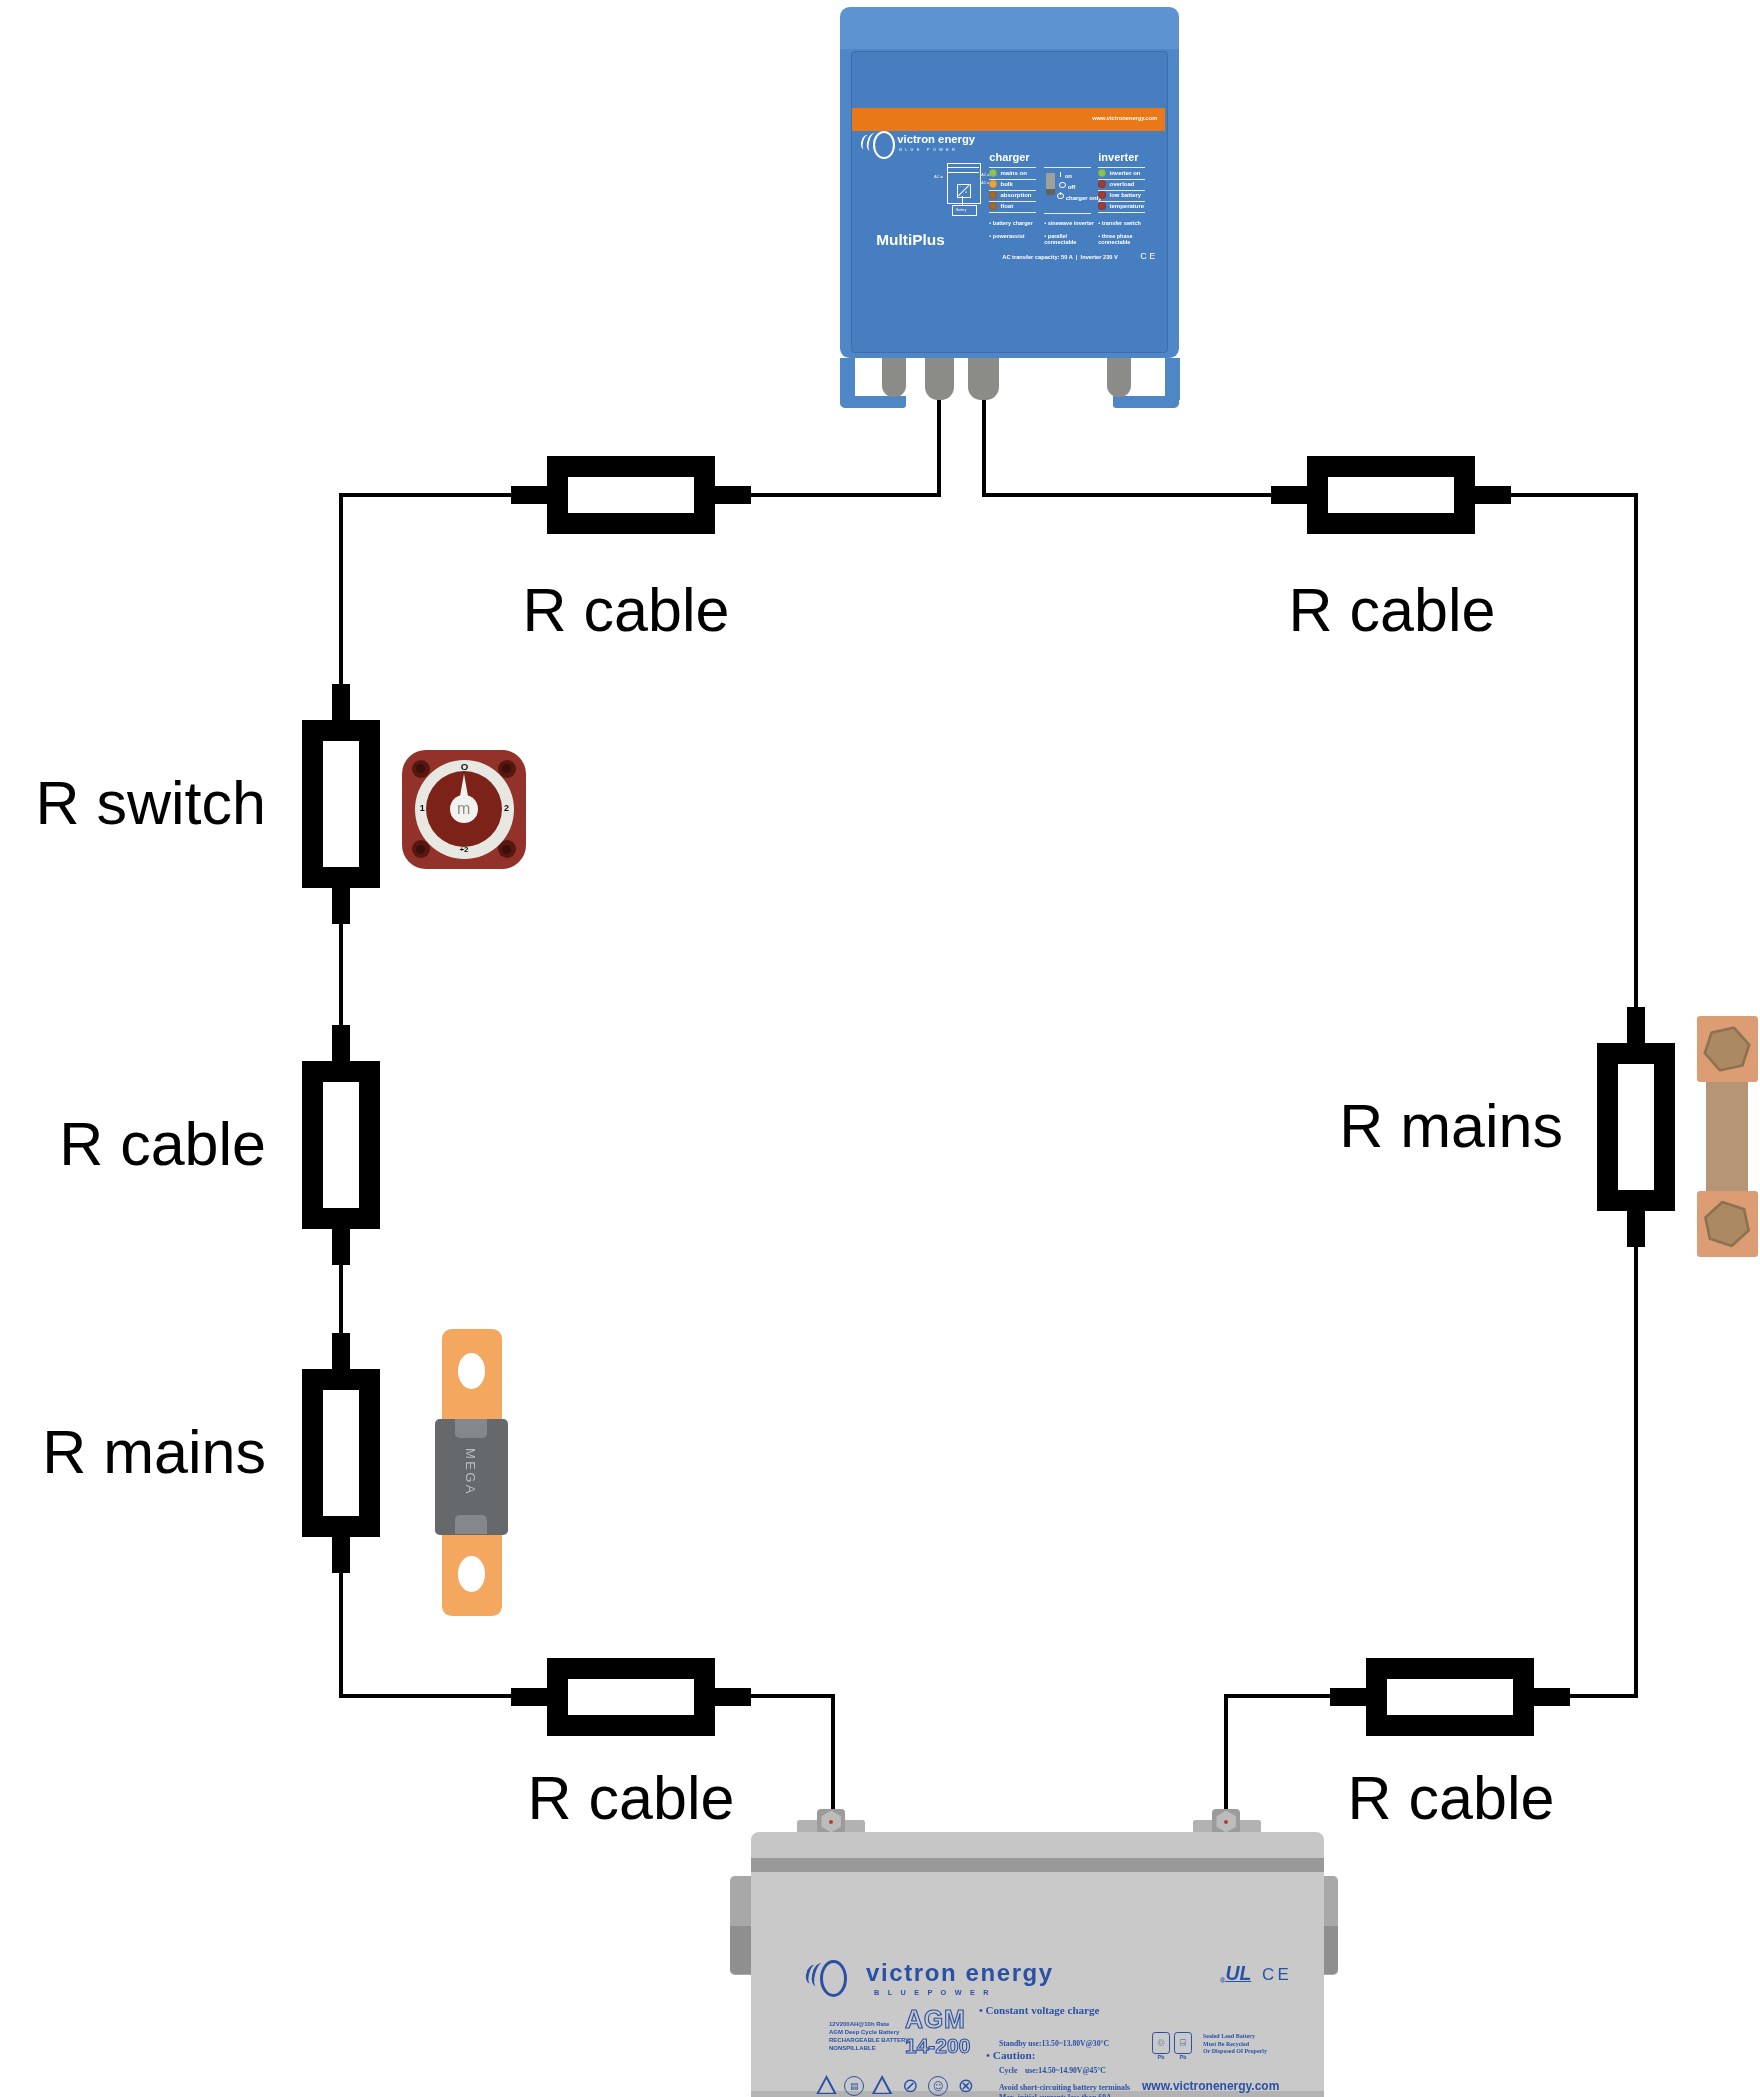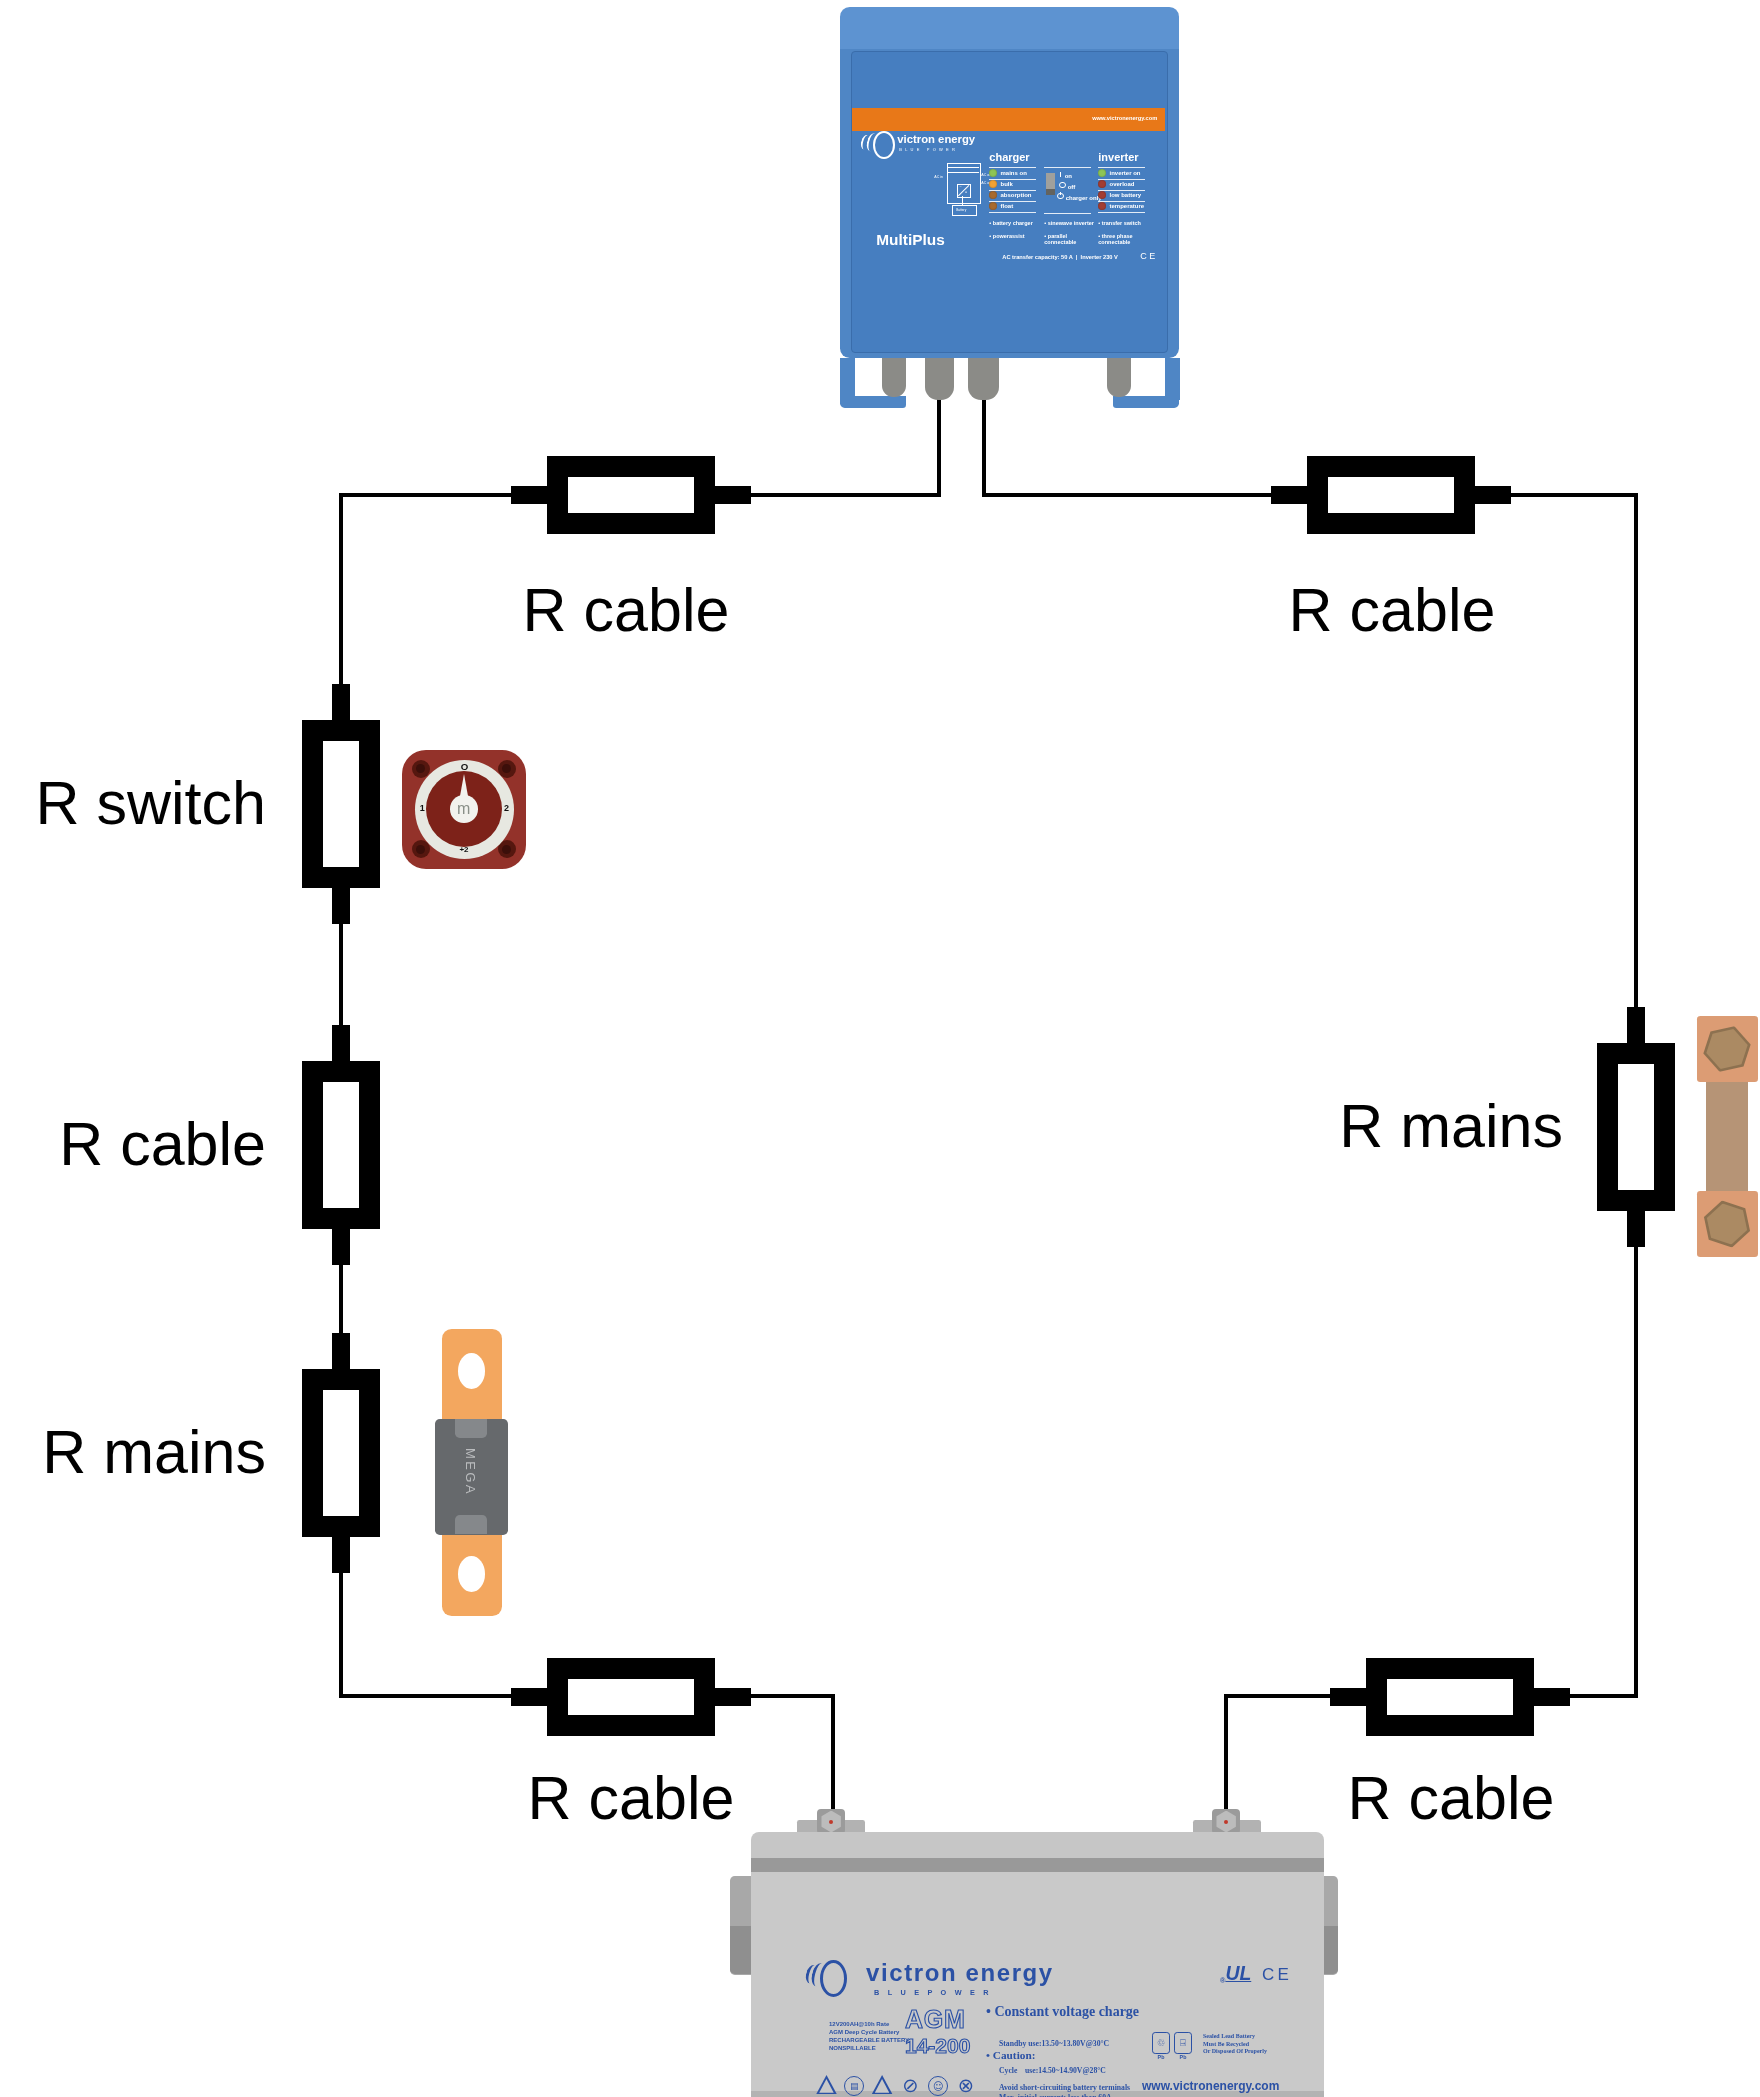--- a/index.html
+++ b/index.html
@@ -311,24 +311,24 @@
       <div class="abs blue" style="left:78px;top:148px;font-size:6px;font-weight:bold;line-height:8px;">
         <div>12V200AH@10h Rate</div>
         <div>AGM Deep Cycle Battery</div>
         <div>RECHARGEABLE BATTERY</div>
         <div>NONSPILLABLE</div>
       </div>
 
       <div class="abs outline-txt" style="left:154px;top:133px;font-size:25px;font-weight:bold;letter-spacing:0.8px;">AGM</div>
       <div class="abs outline-txt" style="left:154px;top:162px;font-size:21px;font-weight:bold;">14-200</div>
 
-      <div class="abs bat-serif" style="left:235px;top:132px;font-size:14px;">• <span>Constant voltage charge</span></div>
+      <div class="abs bat-serif" style="left:228px;top:132px;font-size:11px;">• <span>Constant voltage charge</span></div>
       <div class="abs bat-serif" style="left:248px;top:149px;font-size:7.7px;line-height:9px;white-space:pre;">
         <div>Standby use:13.50~13.80V@30°C</div>
-        <div>Cycle    use:14.50~14.90V@28°C</div>
+        <div>Cycle    use:14.50~14.90V@45°C</div>
         <div>Max. initial current: less than 60A</div>
       </div>
       <div class="abs bat-serif" style="left:235px;top:177px;font-size:11.3px;">• <span>Caution:</span></div>
       <div class="abs bat-serif" style="left:248px;top:193px;font-size:7.7px;line-height:9px;white-space:pre;">
         <div>Avoid short-circuiting battery terminals</div>
         
         
       </div>
 
       <div class="abs" style="left:65px;top:203px;display:flex;gap:7.3px;align-items:center;">

